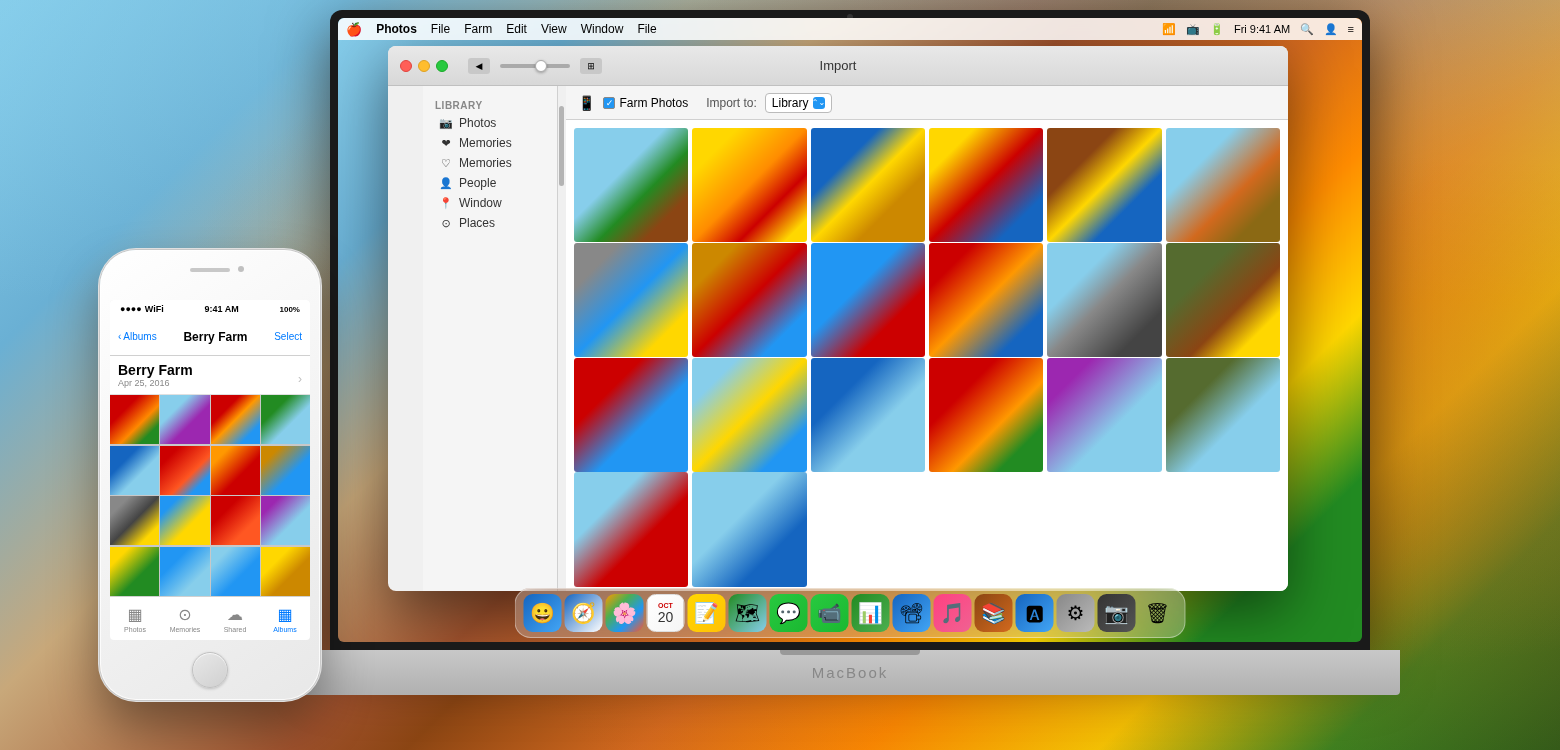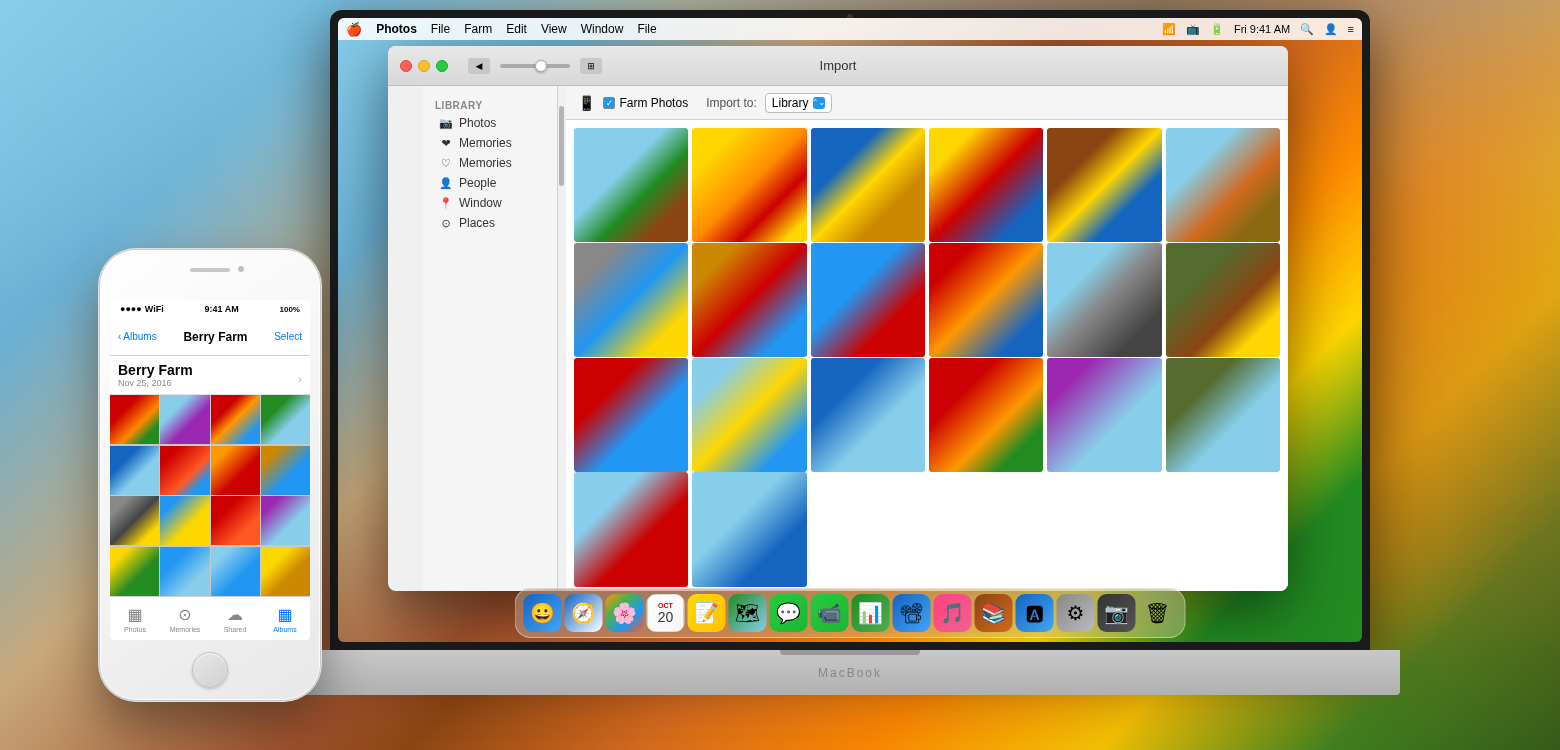--- a/index.html
+++ b/index.html
@@ -80,21 +80,21 @@
       left: 0;
       width: 1100px;
       height: 45px;
       background: linear-gradient(to bottom, #c8c8c8, #b0b0b0);
       border-radius: 0 0 4px 4px;
       display: flex;
       align-items: center;
       justify-content: center;
     }
     .macbook-brand {
-      font-size: 12px;
+      font-size: 15px;
       color: #888;
       font-weight: 300;
       letter-spacing: 2px;
     }
     .macbook-notch {
       position: absolute;
       top: 0;
       left: 50%;
       transform: translateX(-50%);
       width: 140px;
@@ -841,21 +841,21 @@
           <div class="iphone-back">
             <span>‹</span>
             <span>Albums</span>
           </div>
           <span class="iphone-nav-title">Berry Farm</span>
           <span class="iphone-select">Select</span>
         </div>
 
         <div class="iphone-album-info">
           <div class="iphone-album-title">Berry Farm</div>
-          <div class="iphone-album-date">Nov 25, 2016</div>
+          <div class="iphone-album-date">Apr 25, 2016</div>
           <span class="iphone-album-arrow">›</span>
         </div>
 
         <div class="iphone-photo-grid">
           <div class="iphone-photo-cell ip-1"></div>
           <div class="iphone-photo-cell ip-2"></div>
           <div class="iphone-photo-cell ip-3"></div>
           <div class="iphone-photo-cell ip-4"></div>
           <div class="iphone-photo-cell ip-5"></div>
           <div class="iphone-photo-cell ip-6"></div>

